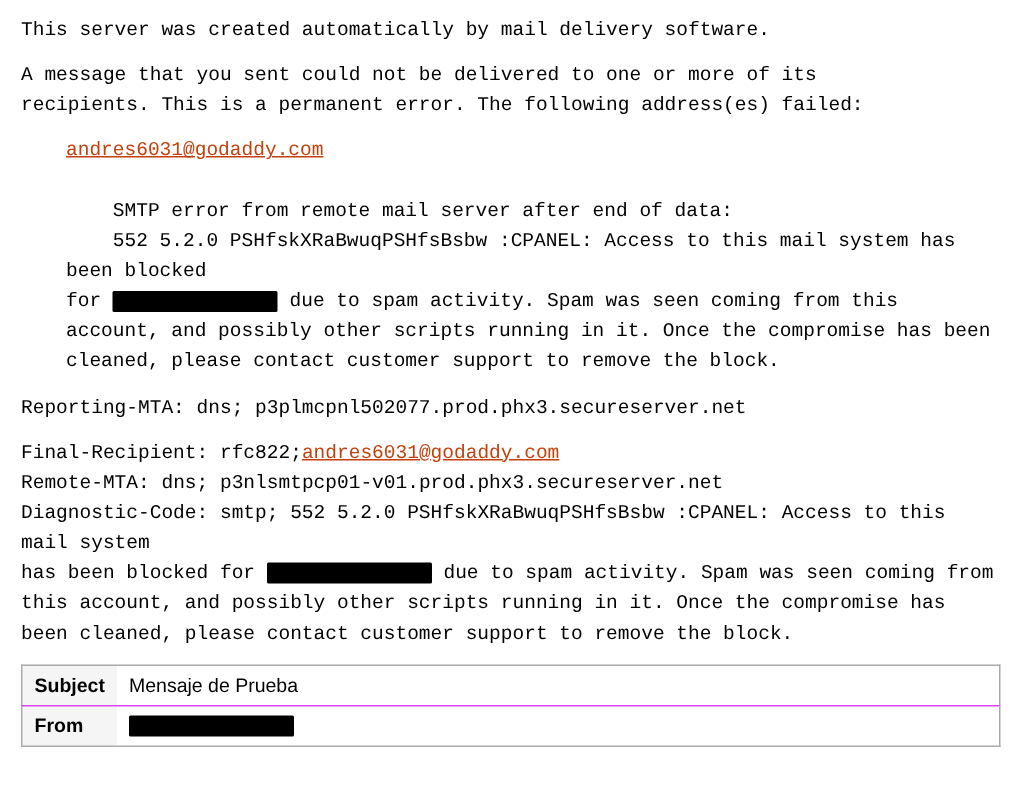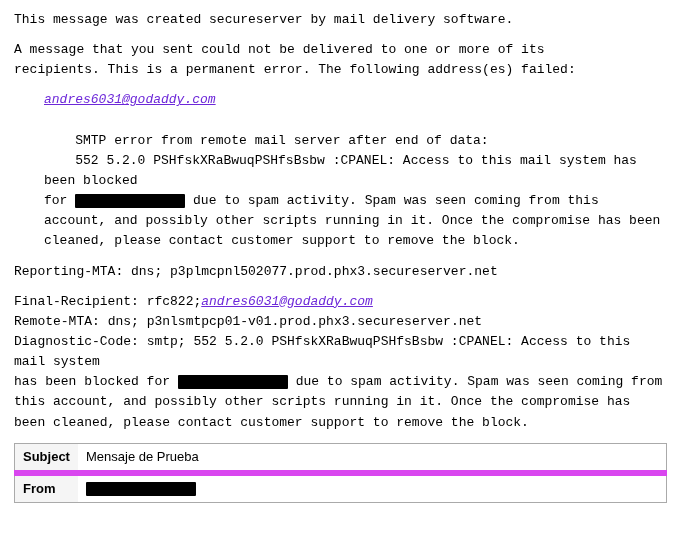--- a/index.html
+++ b/index.html
@@ -16,23 +16,22 @@
       width: 681px;
       min-height: 534px;
     }
     .email-body {
       line-height: 1.55;
     }
     .para {
       margin-bottom: 10px;
     }
     .link {
-      color: #6d28d9;
+      color: #c2410c;
       text-decoration: underline;
-      font-style: italic;
     }
     .redacted {
       display: inline-block;
       background: #000000;
       color: #000000;
       width: 110px;
       height: 14px;
       vertical-align: middle;
       border-radius: 1px;
     }
@@ -42,40 +41,40 @@
     .summary-table {
       border: 1px solid #aaaaaa;
       border-collapse: collapse;
       width: 100%;
       margin-top: 10px;
       font-family: Arial, sans-serif;
       font-size: 13px;
     }
     .summary-table td {
       padding: 3px 8px;
-      border-bottom: 6px solid #d946ef;
+      border-bottom: 1px solid #d946ef;
       vertical-align: top;
     }
     .summary-table td:first-child {
       font-weight: bold;
       white-space: nowrap;
       background: #f5f5f5;
       width: 60px;
     }
     .summary-table tr:last-child td {
       border-bottom: none;
     }
   </style>
 </head>
 <body>
 
 <div class="email-body">
 
   <div class="para">
-    <span>This message was created secureserver by mail delivery software.</span>
+    <span>This server was created automatically by mail delivery software.</span>
   </div>
 
   <div class="para">
     <span>A message that you sent could not be delivered to one or more of its<br>recipients. This is a permanent error. The following address(es) failed:</span>
   </div>
 
   <div class="para indent">
     <a class="link">andres6031@godaddy.com</a><br>
     <br>
     <span>&nbsp;&nbsp;&nbsp;&nbsp;SMTP error from remote mail server after end of data:</span><br>

